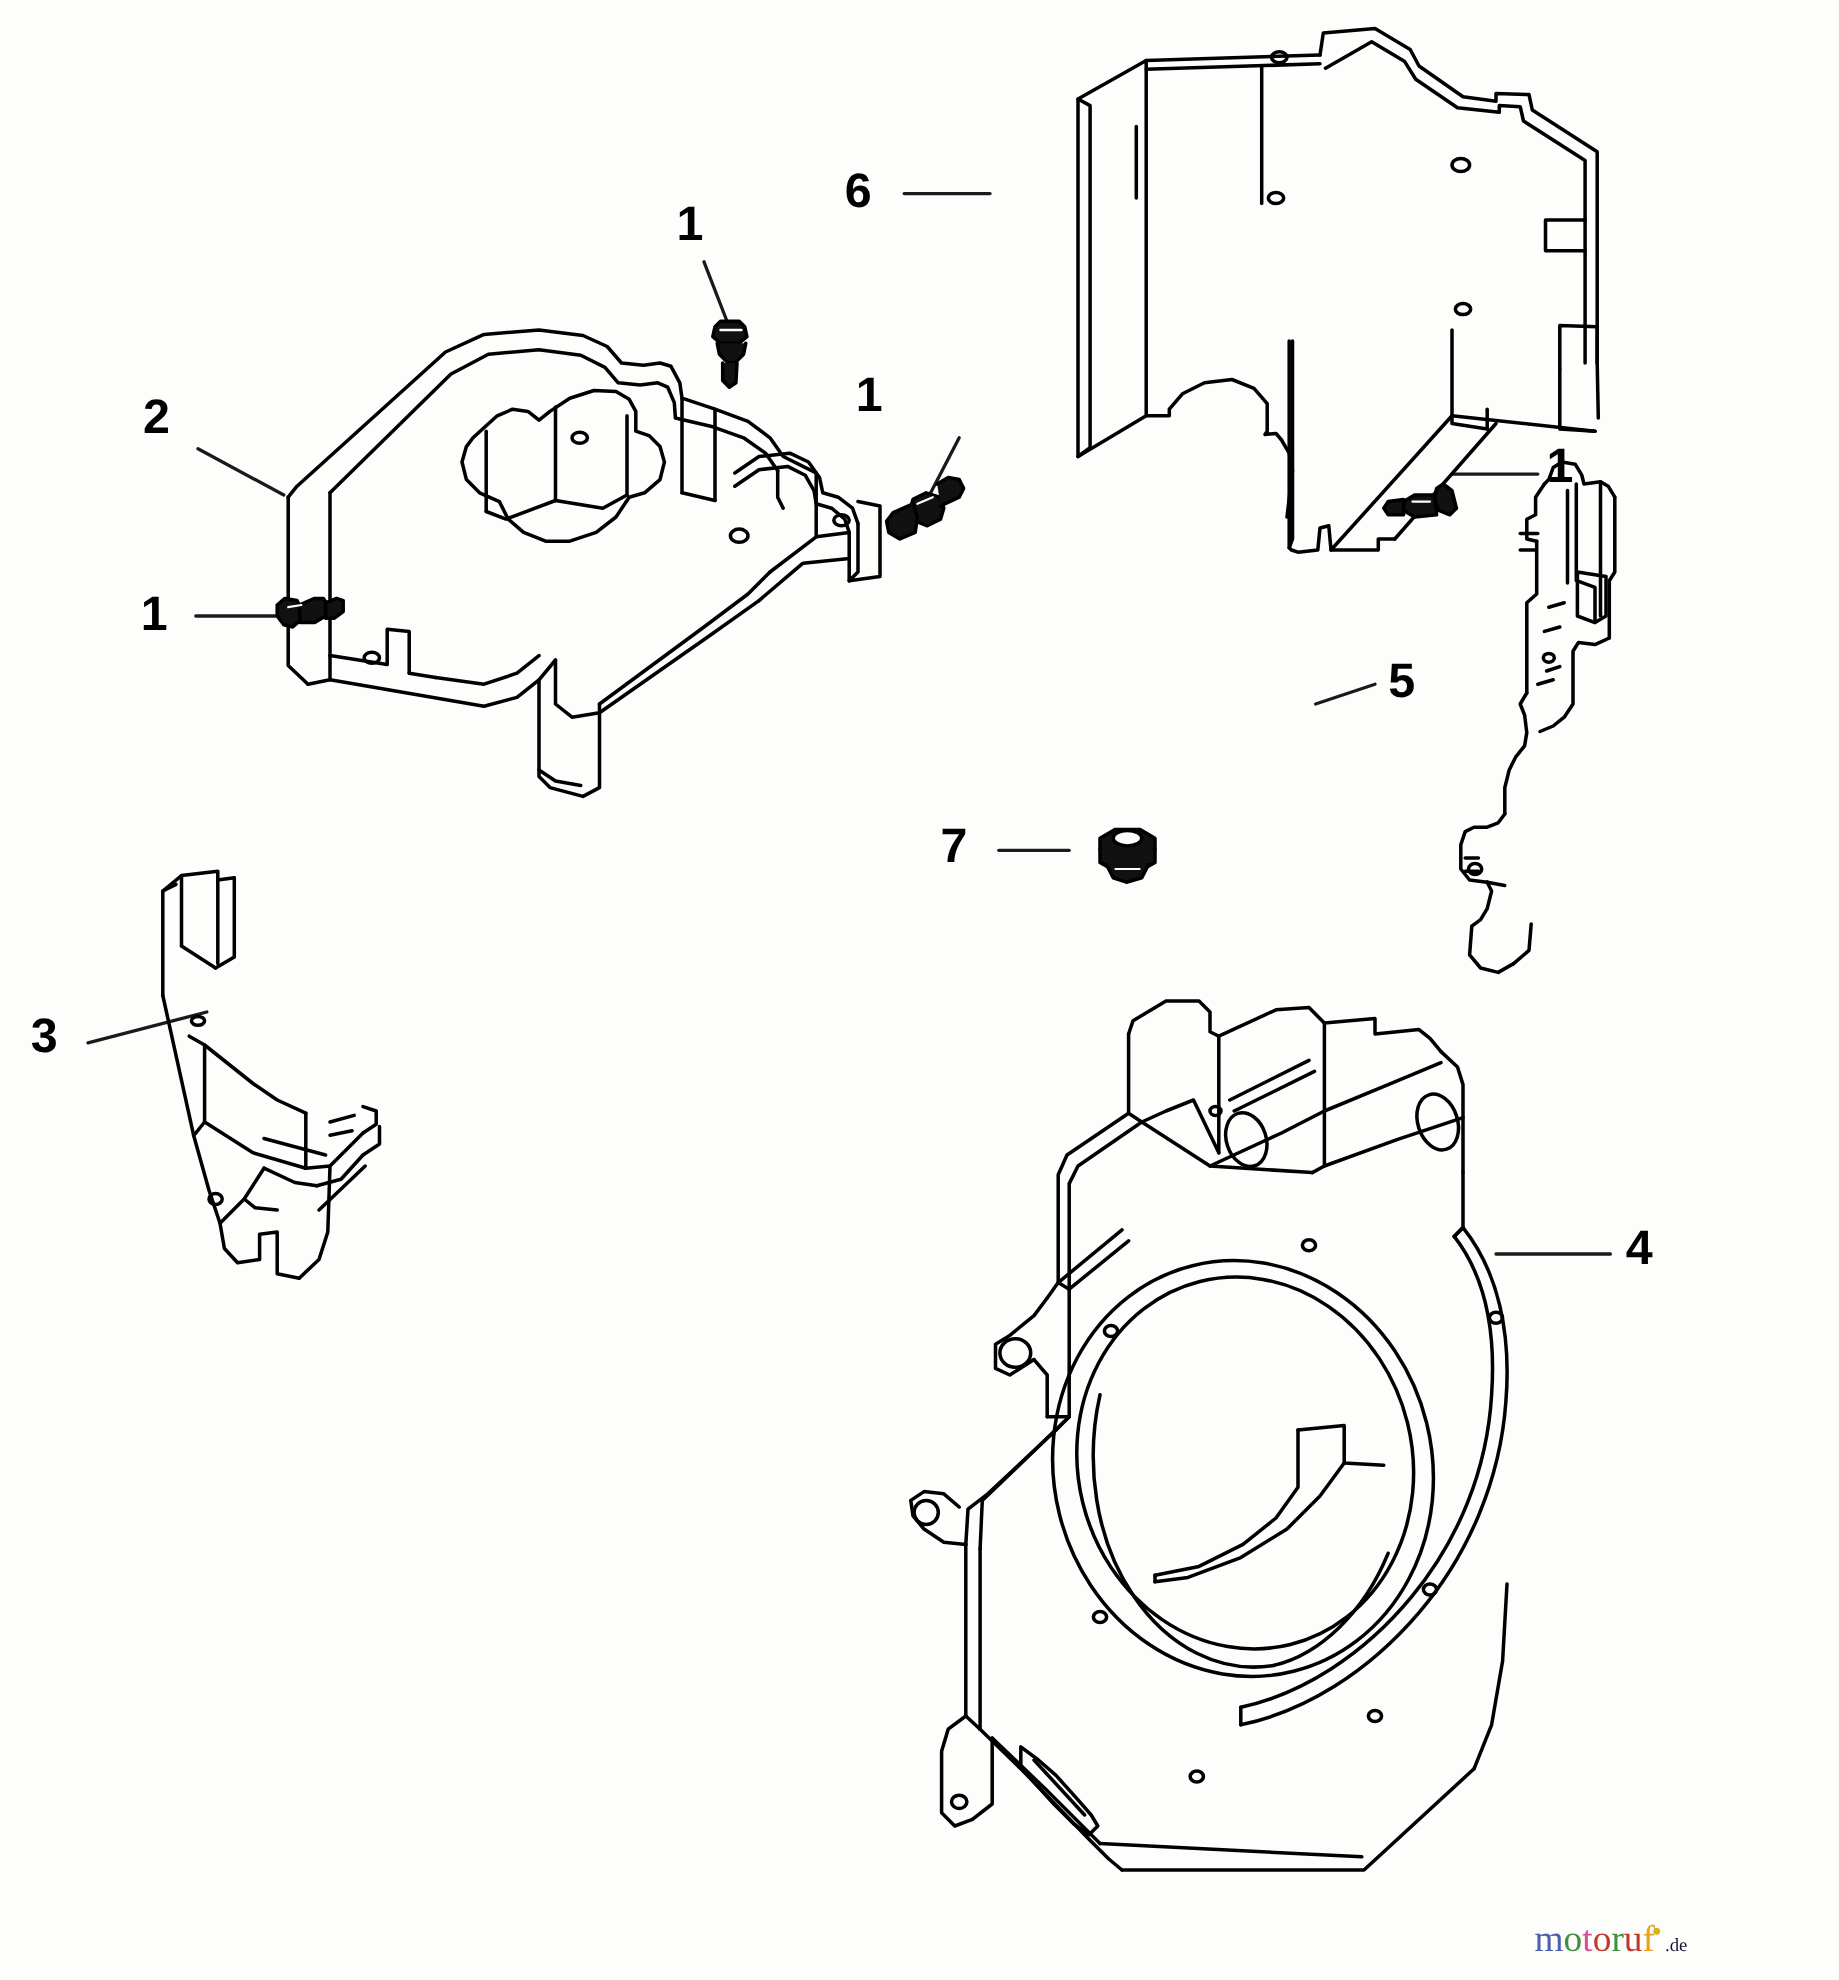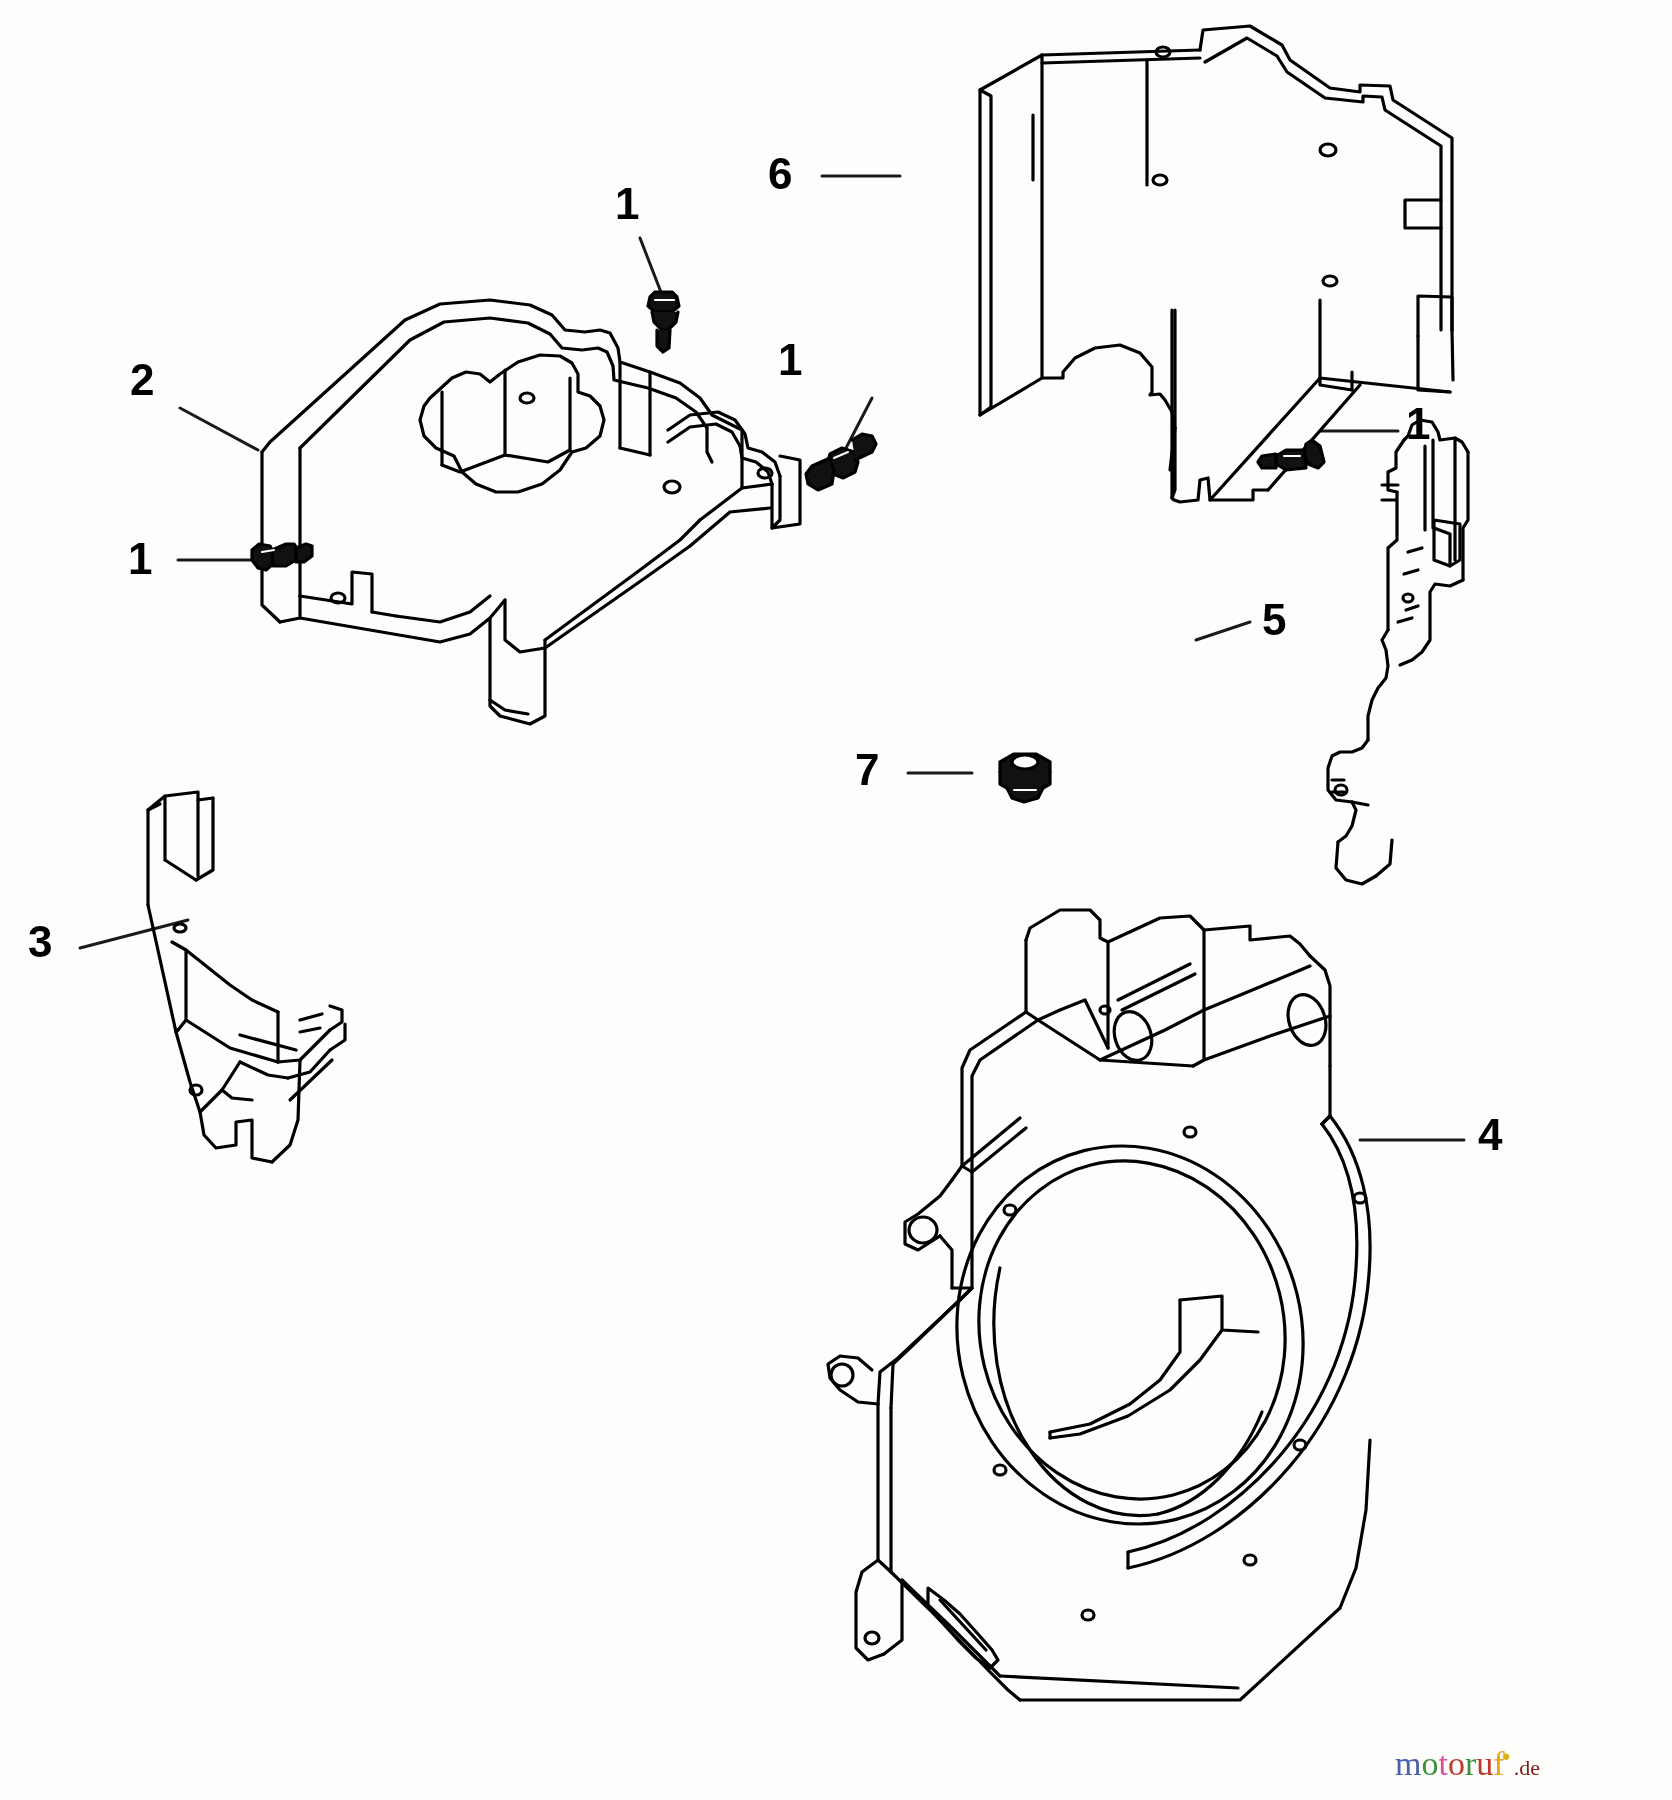--- a/index.html
+++ b/index.html
@@ -37,22 +37,22 @@
     position: absolute;
     left: 1395px;
     top: 1745px;
     font-family: "Liberation Serif", serif;
     font-size: 34px;
     letter-spacing: 0px;
     white-space: nowrap;
   }
   .wm span { display: inline-block; }
   .wm .de {
-    font-size: 22px;
-    color: #7f1d1d;
+    font-size: 17px;
+    color: #0f172a;
     vertical-align: baseline;
   }
   .wm .dot {
     font-size: 15px;
     color: #d9b310;
     position: relative;
     top: -14px;
     left: -3px;
   }
 </style>

